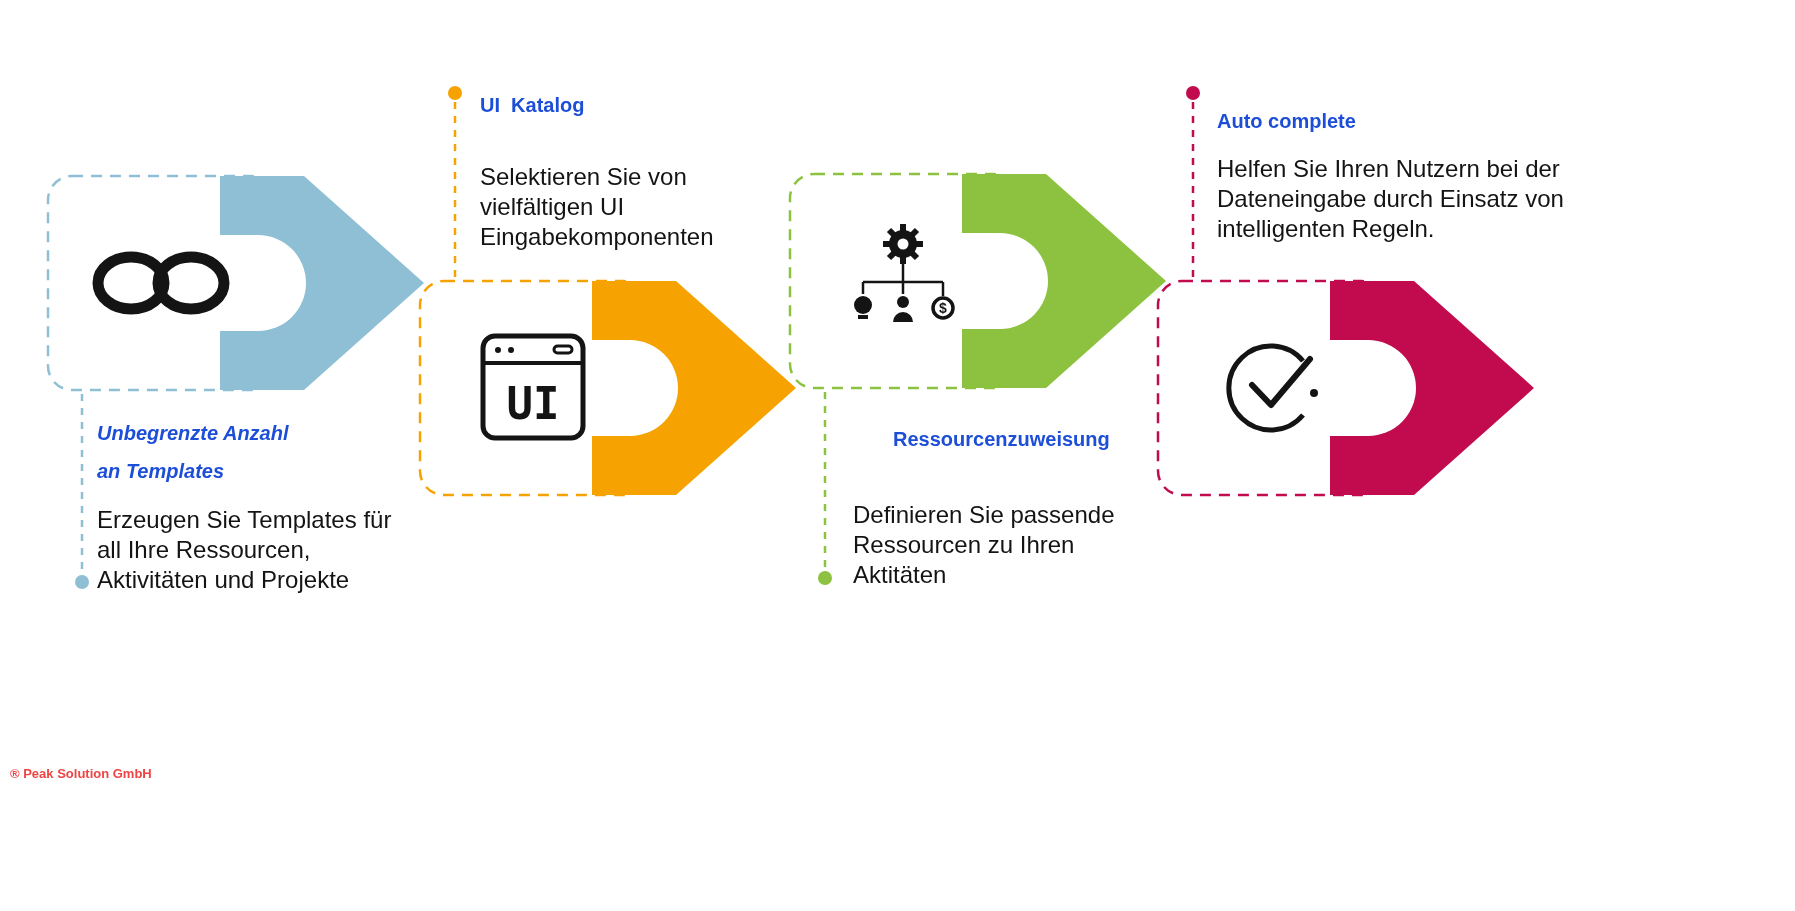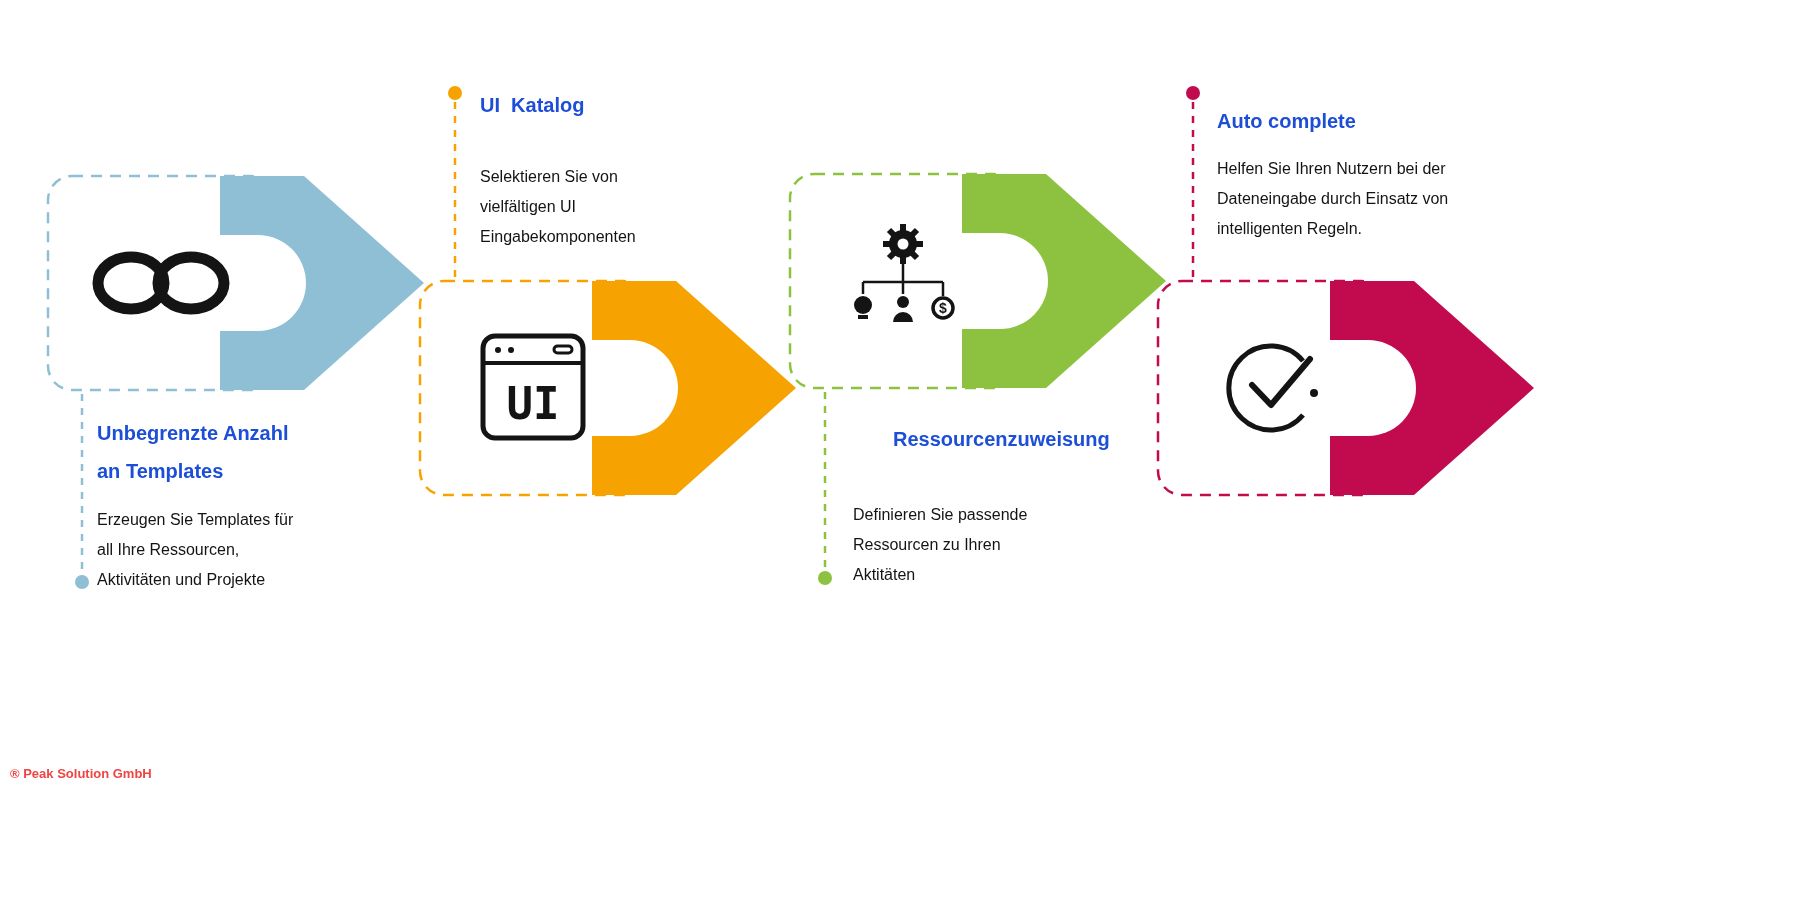--- a/index.html
+++ b/index.html
@@ -1,33 +1,33 @@
 <!DOCTYPE html>
 <html><head>
 <meta charset="utf-8">
 <style>
   html,body{margin:0;padding:0;background:#ffffff;font-family:"Liberation Sans",sans-serif;color:#141414;}
   .slide{position:relative;width:1795px;height:911px;background:#ffffff;overflow:hidden;}
   .title{position:absolute;left:10px;top:2px;margin:0;font-size:41px;font-weight:bold;color:#137CAC;letter-spacing:-0.5px;width:1600px;}
   .step-label{position:absolute;font-size:20px;font-weight:bold;line-height:38px;white-space:pre-wrap;color:#1d4ed8;}
-  .step-desc{position:absolute;font-size:16px;line-height:30px;white-space:pre-wrap;color:#141414;}
+  .step-desc{position:absolute;font-size:24px;line-height:30px;white-space:pre-wrap;color:#141414;}
   .footer{position:absolute;left:10px;top:766px;font-size:13px;font-weight:bold;color:#ef4444;}
   svg.shape,svg.conn{position:absolute;display:block;}
   
   .s1-shape{left:46px;top:174px;}
   .s2-shape{left:418px;top:279px;}
   .s3-shape{left:788px;top:172px;}
   .s4-shape{left:1156px;top:279px;}
   
   .s1-conn{left:74px;top:392px;}
   .s2-conn{left:447px;top:84px;}
   .s3-conn{left:817px;top:390px;}
   .s4-conn{left:1185px;top:84px;}
   
-  .s1-label{left:97px;top:414px;}
+  .s1-label{left:97px;top:414px;font-style:italic;}
   .s2-label{left:480px;top:86px;}
   .s3-label{left:853px;top:420px;margin-left:40px;}
   .s4-label{left:1217px;top:102px;}
   .s1-desc{left:97px;top:505px;}
   .s2-desc{left:480px;top:162px;}
   .s3-desc{left:853px;top:500px;}
   .s4-desc{left:1217px;top:154px;}
   .icon-stroke{stroke:#141414;fill:none;}
   .icon-fill{fill:#141414;}
 </style>

